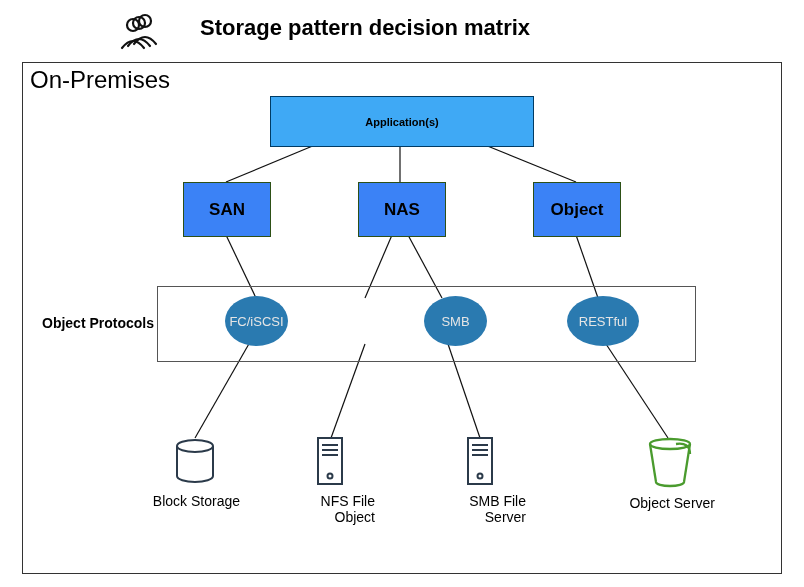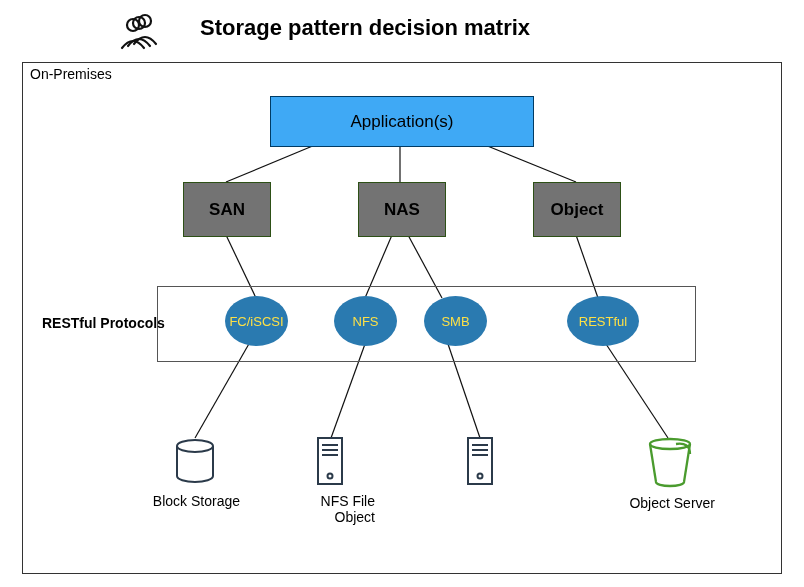--- a/index.html
+++ b/index.html
@@ -1,25 +1,25 @@
 <!DOCTYPE html>
 <html><head>
 <meta charset="utf-8">
 <style>
   html,body{margin:0;padding:0;font-family:Arial,Helvetica,sans-serif;}
   .stage{position:relative;width:804px;height:587px;background:#fff;overflow:hidden;padding-left:44px;}
   svg{position:absolute;top:0;left:0;}
   .title{position:absolute;top:15px;left:200px;font-size:22px;font-weight:700;}
   .frame{position:absolute;left:22px;top:62px;width:758px;height:510px;border:1px solid #333;}
-  .frame-label{position:absolute;left:30px;top:66px;font-size:14px;font-family:"Arial Narrow",Arial,sans-serif;font-stretch:condensed;}
-  .app-box{position:absolute;background:#3fa9f5;border:1px solid #003b64;display:flex;align-items:center;justify-content:center;font-weight:400;font-size:17px;}
-  .green-box{position:absolute;background:#737373;border:1px solid #2d5016;display:flex;align-items:center;justify-content:center;font-weight:700;font-size:17px;}
+  .frame-label{position:absolute;left:30px;top:66px;font-size:24px;font-family:"Arial Narrow",Arial,sans-serif;font-stretch:condensed;}
+  .app-box{position:absolute;background:#3fa9f5;border:1px solid #003b64;display:flex;align-items:center;justify-content:center;font-weight:700;font-size:11px;}
+  .green-box{position:absolute;background:#3b82f6;border:1px solid #2d5016;display:flex;align-items:center;justify-content:center;font-weight:700;font-size:17px;}
   .proto-frame{position:absolute;border:1px solid #555;}
   .proto-label{position:absolute;font-weight:700;font-size:14px;}
-  .circle{position:absolute;border-radius:50%;background:#2a7ab0;color:#fde047;display:flex;align-items:center;justify-content:center;font-size:13px;text-align:left;}
+  .circle{position:absolute;border-radius:50%;background:#2a7ab0;color:#e5e5e5;display:flex;align-items:center;justify-content:center;font-size:13px;text-align:left;}
   .store-label{position:absolute;font-size:14px;text-align:right;width:90px;}
 </style>
 </head>
 <body>
 <div class="stage">
 
 <svg width="804" height="587">
 
   <g stroke="#111" stroke-width="2.2" fill="none" stroke-linecap="round" stroke-linejoin="round" transform="translate(113,10)">
     <circle cx="32" cy="11" r="6"></circle>
@@ -83,24 +83,24 @@
 <div class="frame"></div>
 <div class="frame-label">On-Premises</div>
 
 <div class="app-box" style="left:270px;top:96px;width:262px;height:49px">Application(s)</div>
 
 <div class="green-box" style="left:183px;top:182px;width:86px;height:53px">SAN</div>
 <div class="green-box" style="left:533px;top:182px;width:86px;height:53px">Object</div>
 <div class="green-box" style="left:358px;top:182px;width:86px;height:53px">NAS</div>
 
 <div class="proto-frame" style="left:157px;top:286px;width:537px;height:74px"></div>
-<div class="proto-label" style="left:42px;top:315px">RESTful Protocols</div>
+<div class="proto-label" style="left:42px;top:315px">Object Protocols</div>
 
 <div class="circle" style="left:225px;top:296px;width:63px;height:50px">FC/iSCSI</div>
-<div class="circle" style="left:334px;top:296px;width:63px;height:50px">NFS</div>
 <div class="circle" style="left:424px;top:296px;width:63px;height:50px">SMB</div>
 <div class="circle" style="left:567px;top:296px;width:72px;height:50px">RESTful</div>
 
 <div class="store-label" style="left:150px;top:493px">Block Storage</div>
 <div class="store-label" style="left:285px;top:493px">NFS File Object</div>
+<div class="store-label" style="left:436px;top:493px">SMB File Server</div>
 <div class="store-label" style="left:625px;top:495px;font-weight:500">Object Server</div>
 
 </div>
 
 </body></html>

